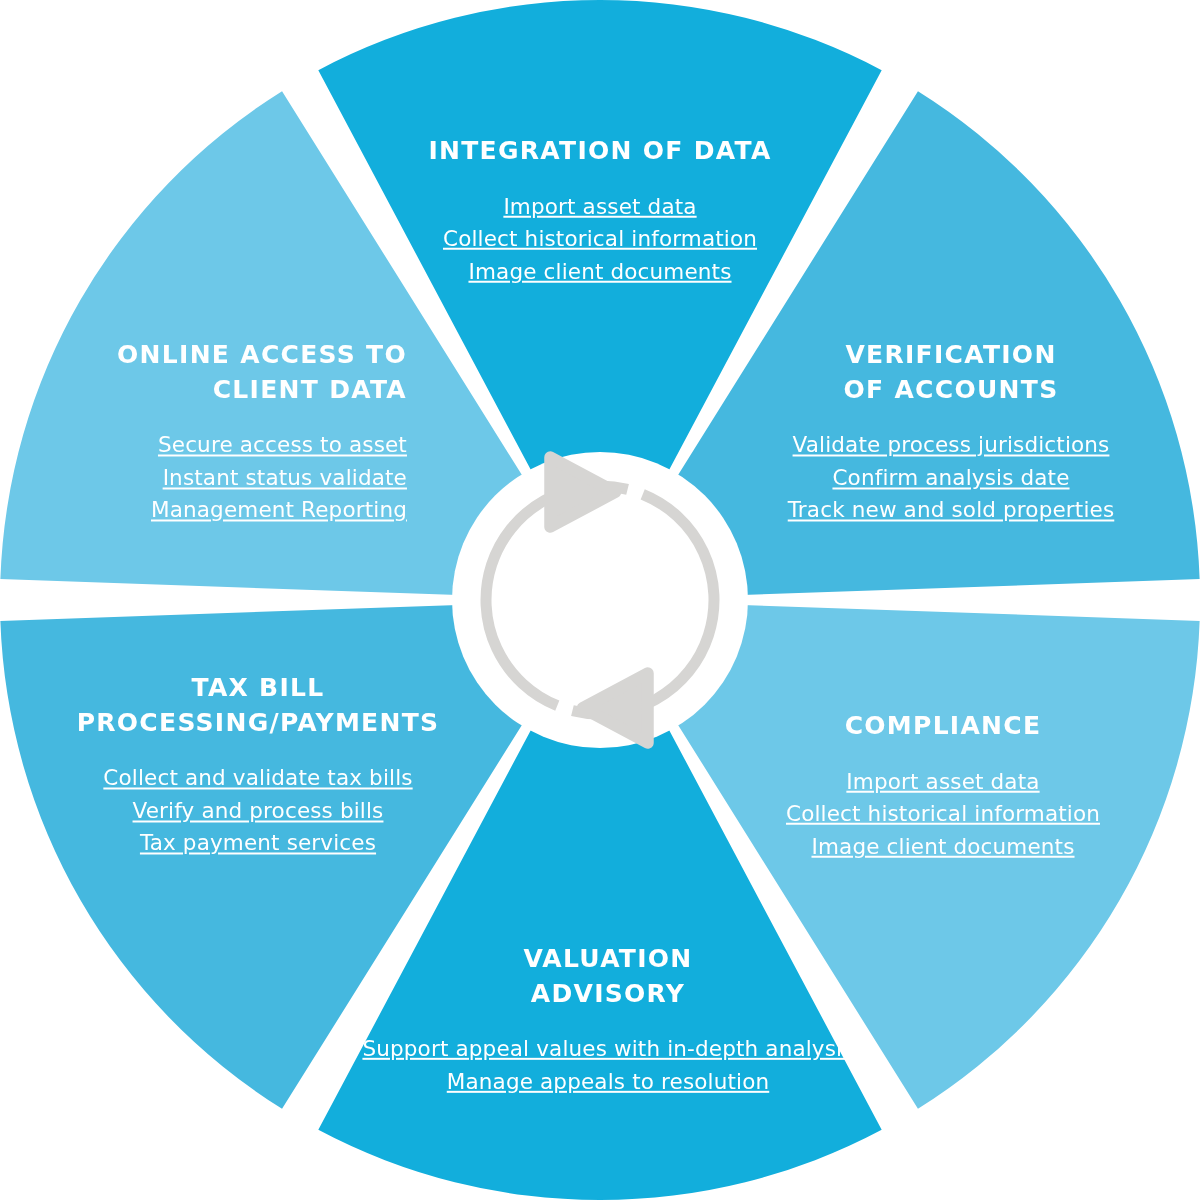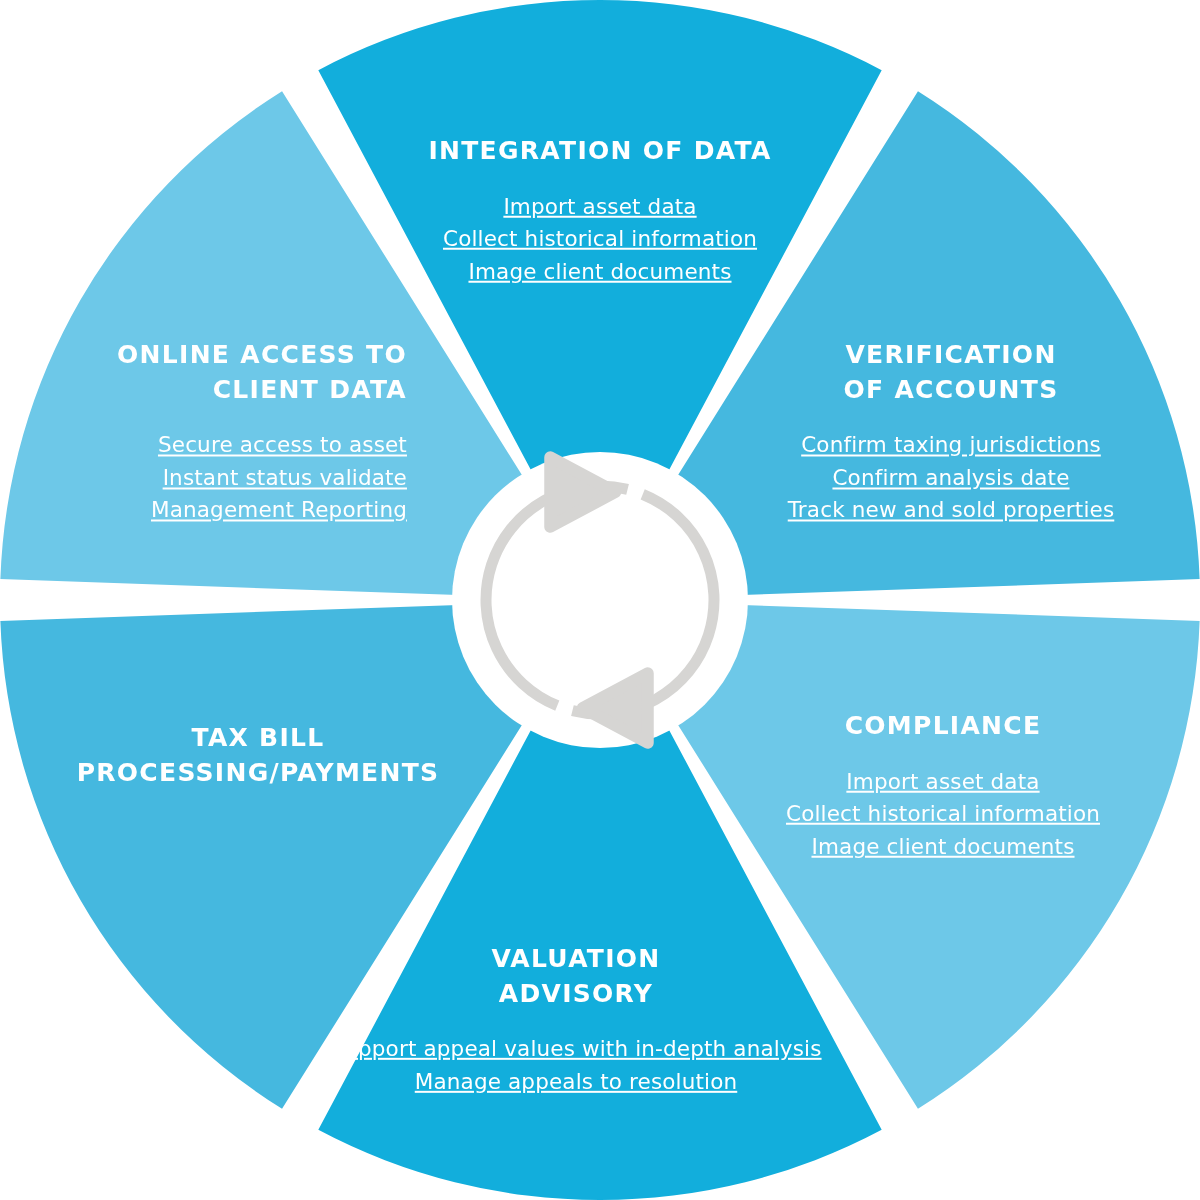--- a/index.html
+++ b/index.html
@@ -91,44 +91,49 @@
         <div class="seg-bullets">
           <div class="seg-bullet">Import asset data</div>
           <div class="seg-bullet">Collect historical information</div>
           <div class="seg-bullet">Image client documents</div>
         </div>
       </div>
       <div class="seg-label" style="left: 951px; top: 425px;">
         <div class="seg-title">VERIFICATION
 OF ACCOUNTS</div>
         <div class="seg-bullets">
-          <div class="seg-bullet">Confirm taxing jurisdictions</div>
+          <div class="seg-bullet">Validate process jurisdictions</div>
           <div class="seg-bullet">Confirm analysis date</div>
           <div class="seg-bullet">Track new and sold properties</div>
         </div>
       </div>
       <div class="seg-label" style="left: 943px; top: 778px;">
         <div class="seg-title">COMPLIANCE</div>
         <div class="seg-bullets">
           <div class="seg-bullet">Import asset data</div>
           <div class="seg-bullet">Collect historical information</div>
           <div class="seg-bullet">Image client documents</div>
         </div>
       </div>
-      <div class="seg-label" style="left: 576px; top: 1012px;">
+      <div class="seg-label" style="left: 608px; top: 1012px;">
         <div class="seg-title">VALUATION
 ADVISORY</div>
         <div class="seg-bullets">
           <div class="seg-bullet">Support appeal values with in-depth analysis</div>
           <div class="seg-bullet">Manage appeals to resolution</div>
         </div>
       </div>
       <div class="seg-label" style="left: 258px; top: 758px;">
         <div class="seg-title">TAX BILL
 PROCESSING/PAYMENTS</div>
+        <div class="seg-bullets">
+          <div class="seg-bullet">Collect and validate tax bills</div>
+          <div class="seg-bullet">Verify and process bills</div>
+          <div class="seg-bullet">Tax payment services</div>
+        </div>
       </div>
       <div class="seg-label" style="left: 262px; top: 425px; text-align: right;">
         <div class="seg-title">ONLINE ACCESS TO
 CLIENT DATA</div>
         <div class="seg-bullets">
           <div class="seg-bullet">Secure access to asset</div>
           <div class="seg-bullet">Instant status validate</div>
           <div class="seg-bullet">Management Reporting</div>
         </div>
       </div>

